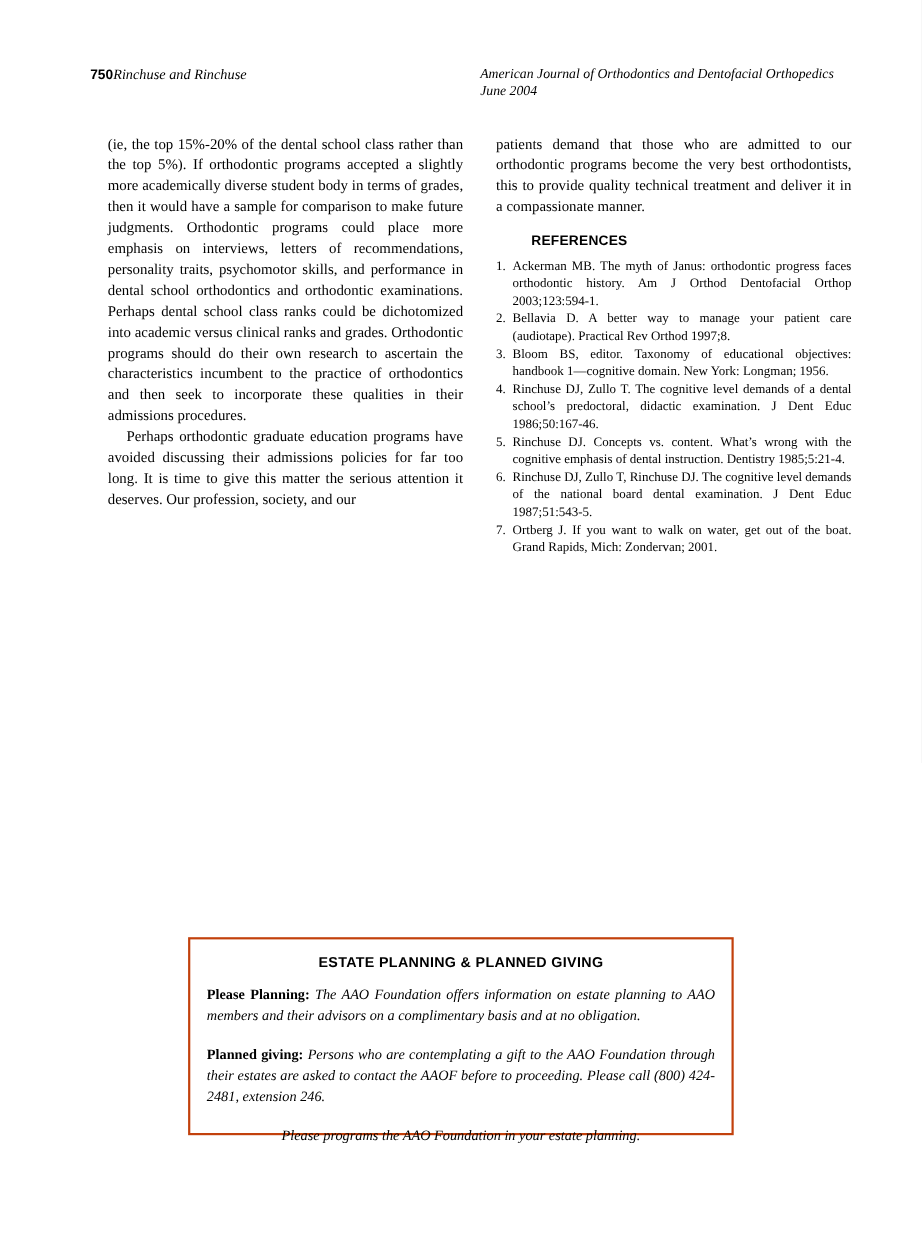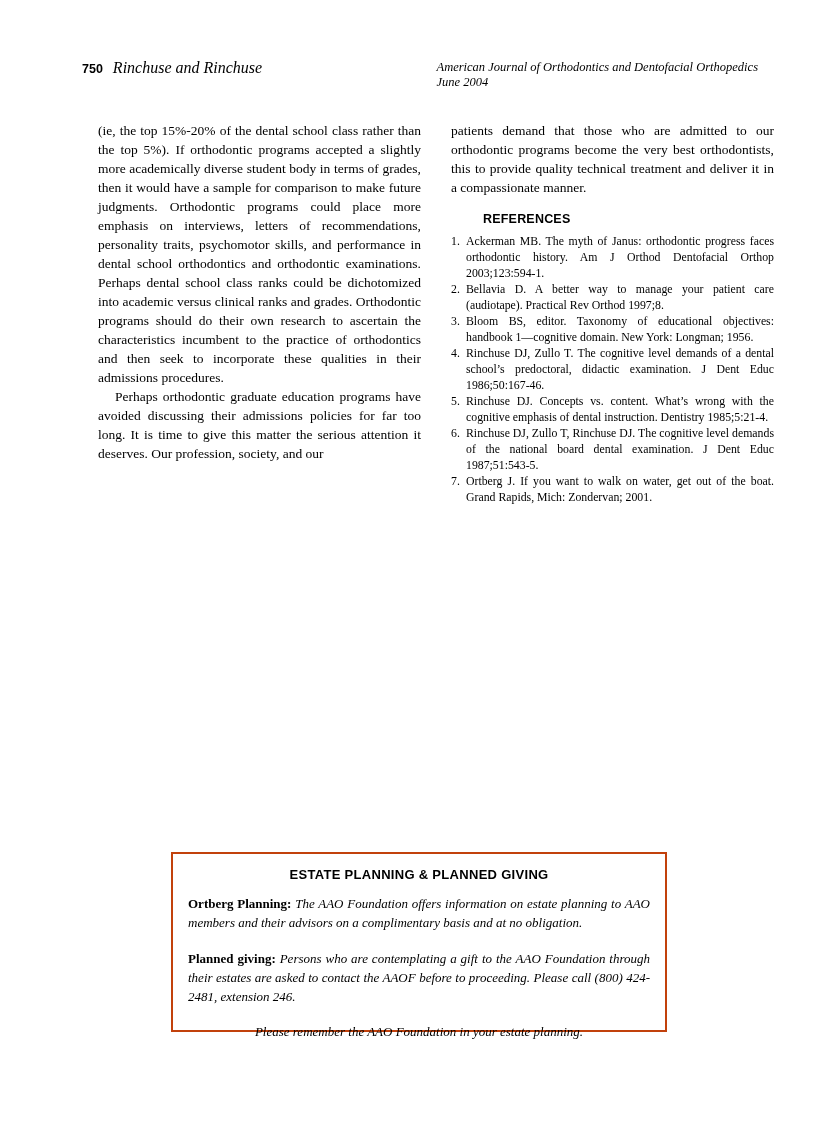--- a/index.html
+++ b/index.html
@@ -30,25 +30,24 @@
   }
   .header-left {
     white-space: nowrap;
     font-size: 13px;
     line-height: 15px;
   }
   .folio {
     font-family: "Liberation Sans", sans-serif;
     font-weight: bold;
     font-size: 12.5px;
-    margin-right: 10px;
   }
   .running-title {
     font-style: italic;
-    font-size: 16px;
+    font-size: 13px;
   }
   .header-right {
     text-align: left;
     font-style: italic;
     font-size: 12.5px;
     line-height: 15px;
   }
 
   
   .columns {
@@ -193,21 +192,21 @@
           <span class="ref-text">Ortberg J. If you want to walk on water, get out of the boat. Grand Rapids, Mich: Zondervan; 2001.</span>
         </li>
       </ol>
     </div>
 
   </div>
 
   <div class="announce-box">
     <h3 class="announce-title">ESTATE PLANNING &amp; PLANNED GIVING</h3>
     <p class="announce-par">
-      <span class="announce-label">Ortberg Planning:</span><span> The AAO Foundation offers information on estate planning to AAO members and their advisors on a complimentary basis and at no obligation.</span>
+      <span class="announce-label">Please Planning:</span><span> The AAO Foundation offers information on estate planning to AAO members and their advisors on a complimentary basis and at no obligation.</span>
     </p>
     <p class="announce-par">
       <span class="announce-label">Planned giving:</span><span> Persons who are contemplating a gift to the AAO Foundation through their estates are asked to contact the AAOF before to proceeding. Please call (800) 424-2481, extension 246.</span>
     </p>
-    <p class="announce-footer">Please remember the AAO Foundation in your estate planning.</p>
+    <p class="announce-footer">Please programs the AAO Foundation in your estate planning.</p>
   </div>
 
 </div>
 
 </body></html>

